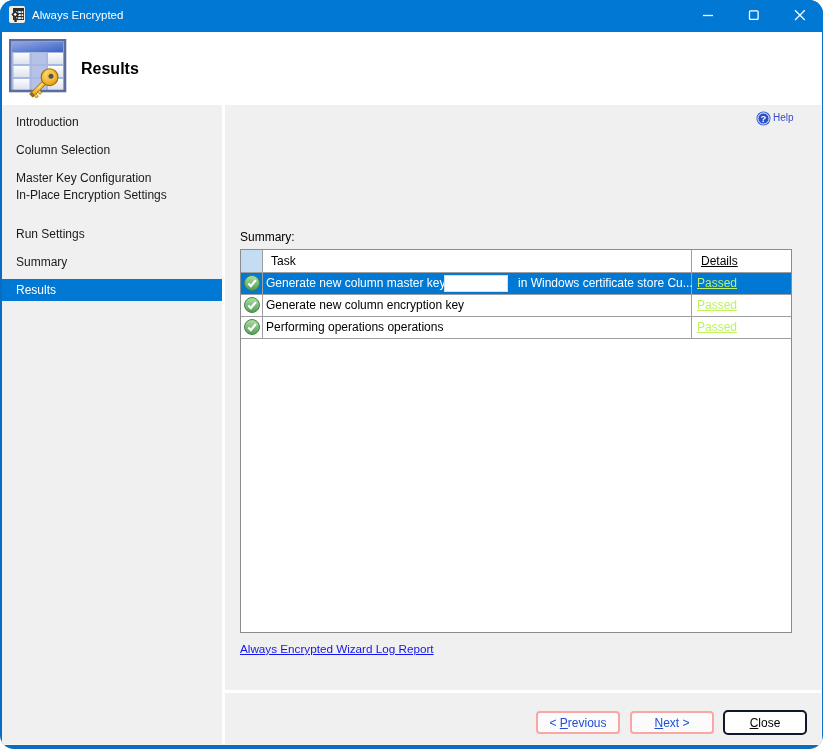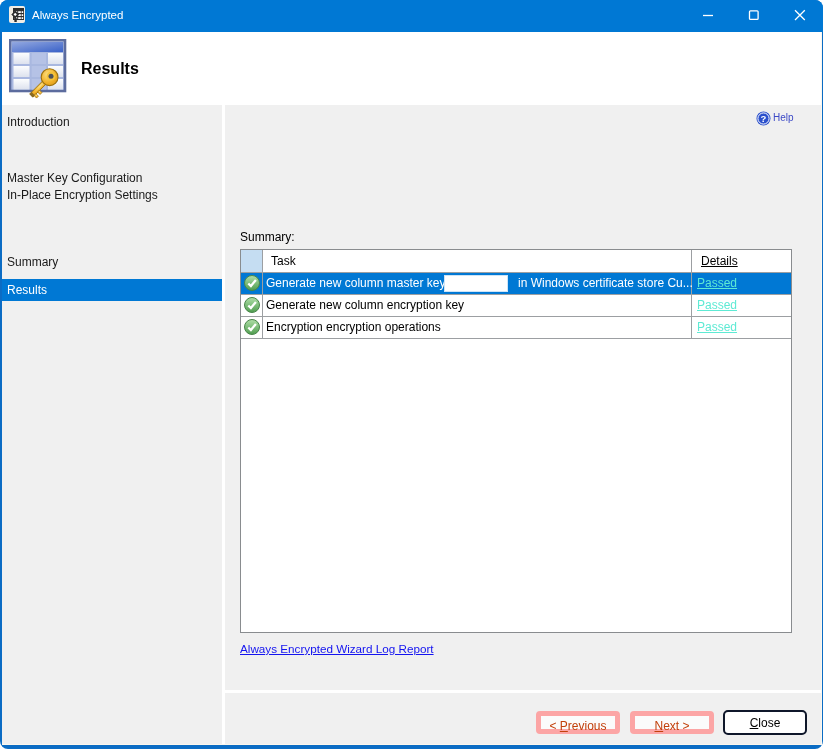--- a/index.html
+++ b/index.html
@@ -1,40 +1,40 @@
 <!DOCTYPE html>
 <html><head>
 <meta charset="utf-8">
 <style>
   * { margin:0; padding:0; box-sizing:border-box; }
   html,body { width:823px; height:749px; background:#ffffff; font-family:"Liberation Sans", sans-serif; font-size:12px; color:#000; overflow:hidden; }
   .abs { position:absolute; }
-  #win { position:absolute; left:0; top:0; width:823px; height:749px; background:#0b6cc4; border-radius:8px; overflow:hidden; }
+  #win { position:absolute; left:0; top:0; width:823px; height:749px; background:#0b6cc4; border-radius:14px; overflow:hidden; }
   #titlebar { position:absolute; left:0; top:0; width:823px; height:32px; background:#0078d4; }
   #title { position:absolute; left:32px; top:9px; color:#ffffff; font-size:11.5px; }
   #header { position:absolute; left:2px; top:32px; width:819px; height:73px; background:#ffffff; }
   #sidebar { position:absolute; left:2px; top:105px; width:220px; height:640px; background:#f0f0f0; }
   #vdiv { position:absolute; left:222px; top:105px; width:3px; height:640px; background:#ffffff; }
   #main { position:absolute; left:225px; top:105px; width:596px; height:585px; background:#f0f0f0; }
   #hdiv { position:absolute; left:225px; top:690px; width:596px; height:3px; background:#ffffff; }
   #botbar { position:absolute; left:225px; top:693px; width:596px; height:52px; background:#f0f0f0; }
-  .nav { position:absolute; left:2px; width:220px; height:21px; line-height:21px; padding-left:5px; color:#1a1a1a; }
+  .nav { position:absolute; left:2px; width:220px; height:21px; line-height:21px; padding-left:14px; color:#1a1a1a; }
   .nav.sel { background:#0078d4; color:#ffffff; height:22px; line-height:22px; }
   #results-title { position:absolute; left:81px; top:60px; font-size:16px; font-weight:bold; color:#000; }
   
   #bigbox { position:absolute; left:240px; top:249px; width:552px; height:384px; background:#ffffff; border:1px solid #898c8f; }
   .gridline { position:absolute; background:#9c9fa2; }
   #hdrcell { position:absolute; left:241px; top:250px; width:21px; height:22px; background:#c5ddf2; }
   #row1 { position:absolute; left:241px; top:272px; width:550px; height:22px; background:#0078d4; }
   .rowtext { position:absolute; left:266px; font-size:12px; line-height:22px; height:22px; }
-  .passed { position:absolute; left:697px; font-size:12px; line-height:22px; height:22px; color:#5eead4; text-decoration:underline; }
+  .passed { position:absolute; left:697px; font-size:12px; line-height:22px; height:22px; color:#bef264; text-decoration:underline; }
   #inputbox { position:absolute; left:444px; top:275px; width:64px; height:17px; background:#ffffff; border:1px solid #cde4f7; }
   #loglink { position:absolute; left:240px; top:642px; font-size:11.7px; color:#1414f0; text-decoration:underline; }
   .btn { position:absolute; width:84px; height:23px; border-radius:4px; font-size:12px; text-align:center; line-height:21px; }
-  .btn.dis { background:#fbfbfb; border:5px solid #fca5a5; color:#c2410c; }
+  .btn.dis { background:#fbfbfb; border:2px solid #fca5a5; color:#1d4ed8; }
   #btnclose { position:absolute; left:723px; top:710px; width:84px; height:25px; background:#ffffff; border:2px solid #0f172a; border-radius:5px; color:#000; font-size:12px; text-align:center; line-height:23px; }
   #helpicon { position:absolute; left:756px; top:111px; }
   #helptext { position:absolute; left:773px; top:112px; font-size:10px; color:#3c49c6; }
   #summary { position:absolute; left:240px; top:230px; font-size:12px; }
 </style>
 </head>
 <body>
 <div id="win">
   <div id="titlebar"></div>
   <div id="header"></div>
@@ -110,22 +110,24 @@
         <rect x="38.4" y="61.5" width="4.5" height="3" fill="#8a6a20"></rect>
       </g>
       <circle cx="40.6" cy="38.2" r="8.4" fill="url(#kg)" stroke="#9c7210" stroke-width="1.1"></circle>
       <circle cx="42" cy="37.2" r="4.4" fill="#f4c33c"></circle>
       <circle cx="42" cy="37.2" r="2.5" fill="#4d525c"></circle>
     </g>
   </svg>
   <div id="results-title">Results</div>
 
   <div class="nav" style="top:112px;">Introduction</div>
+  <div class="nav" style="top:140px;">Column Selection</div>
   <div class="nav" style="top:168px;">Master Key Configuration</div>
   <div class="nav" style="top:185px;">In-Place Encryption Settings</div>
+  <div class="nav" style="top:224px;">Run Settings</div>
   <div class="nav" style="top:252px;">Summary</div>
   <div class="nav sel" style="top:279px;">Results</div>
 
   <svg id="helpicon" width="15" height="15" viewBox="0 0 15 15">
     <circle cx="7.5" cy="7.5" r="7" fill="#2b50cc"></circle>
     <circle cx="7.5" cy="7.5" r="5.6" fill="none" stroke="#ffffff" stroke-width="1"></circle>
     <text x="7.5" y="11" text-anchor="middle" font-size="9.5" font-weight="bold" fill="#ffffff" font-family="Liberation Sans">?</text>
   </svg>
   <div id="helptext">Help</div>
 
@@ -143,21 +145,21 @@
 
   <div class="rowtext" style="left:271px; top:250px;">Task</div>
   <div class="rowtext" style="left:701px; top:250px;text-decoration:underline;">Details</div>
 
   <div class="rowtext" style="top:272px; color:#ffffff;">Generate new column master key</div>
   <div id="inputbox"></div>
   <div class="rowtext" style="left:512px; top:272px; color:#ffffff;margin-left:6px;">in Windows certificate store Cu...</div>
   <div class="passed" style="top:272px;">Passed</div>
   <div class="rowtext" style="top:294px;">Generate new column encryption key</div>
   <div class="passed" style="top:294px;">Passed</div>
-  <div class="rowtext" style="top:316px;">Encryption encryption operations</div>
+  <div class="rowtext" style="top:316px;">Performing operations operations</div>
   <div class="passed" style="top:316px;">Passed</div>
 
   <svg class="abs" style="left:244px; top:275px;" width="16" height="16" viewBox="0 0 16 16">
     <defs>
         <linearGradient id="gg" x1="0" y1="0" x2="0" y2="1">
       <stop offset="0" stop-color="#b0dfa8"></stop>
           <stop offset="1" stop-color="#4f9d4f"></stop>
     </linearGradient>
       </defs>
     <circle cx="8" cy="8" r="7.5" fill="url(#gg)" stroke="#49864b" stroke-width="1"></circle>

